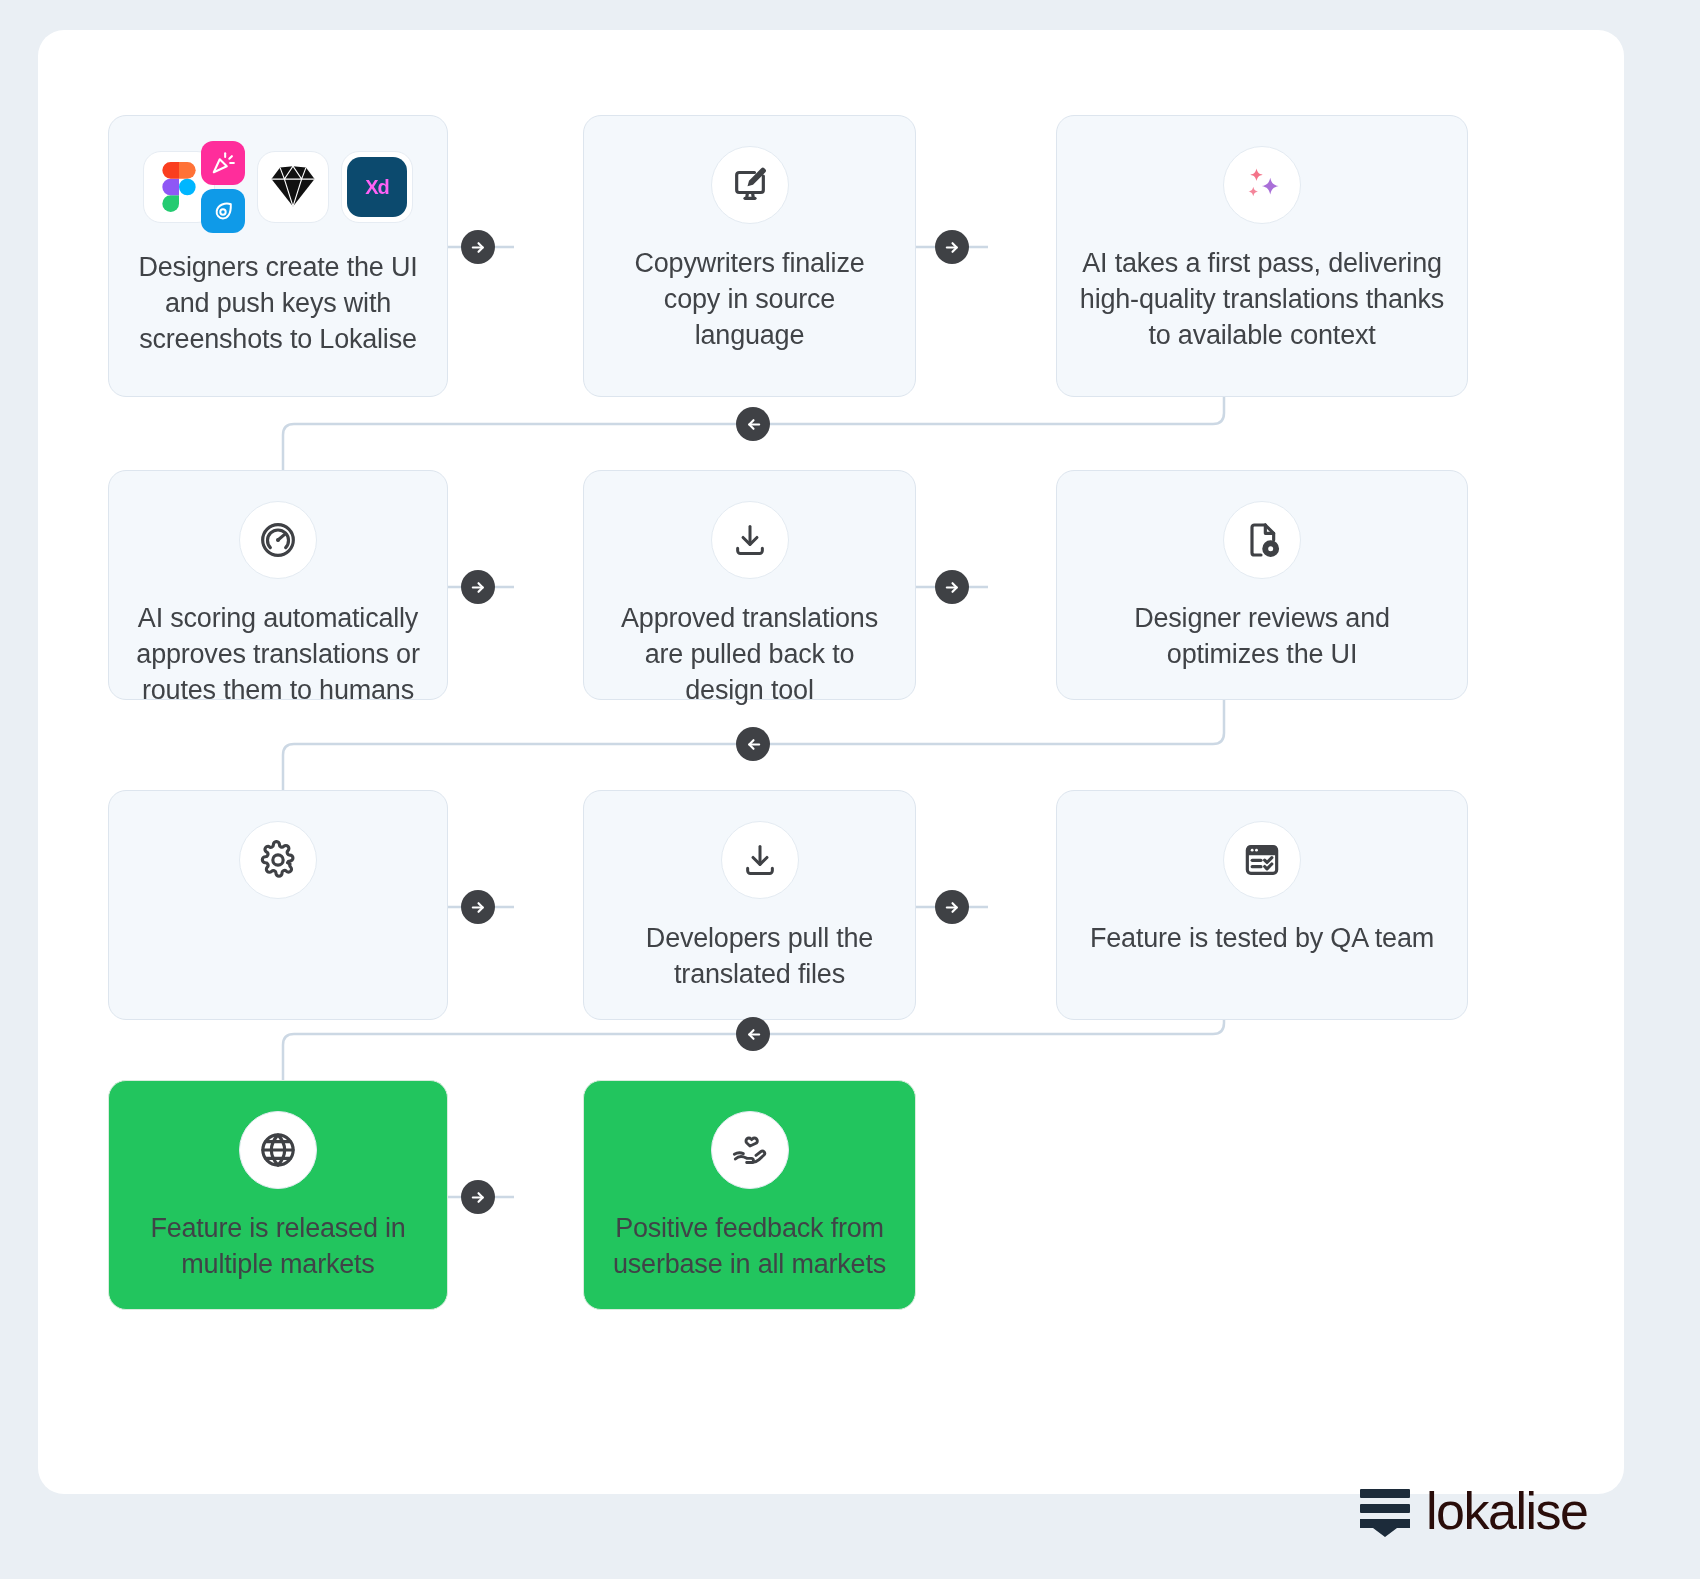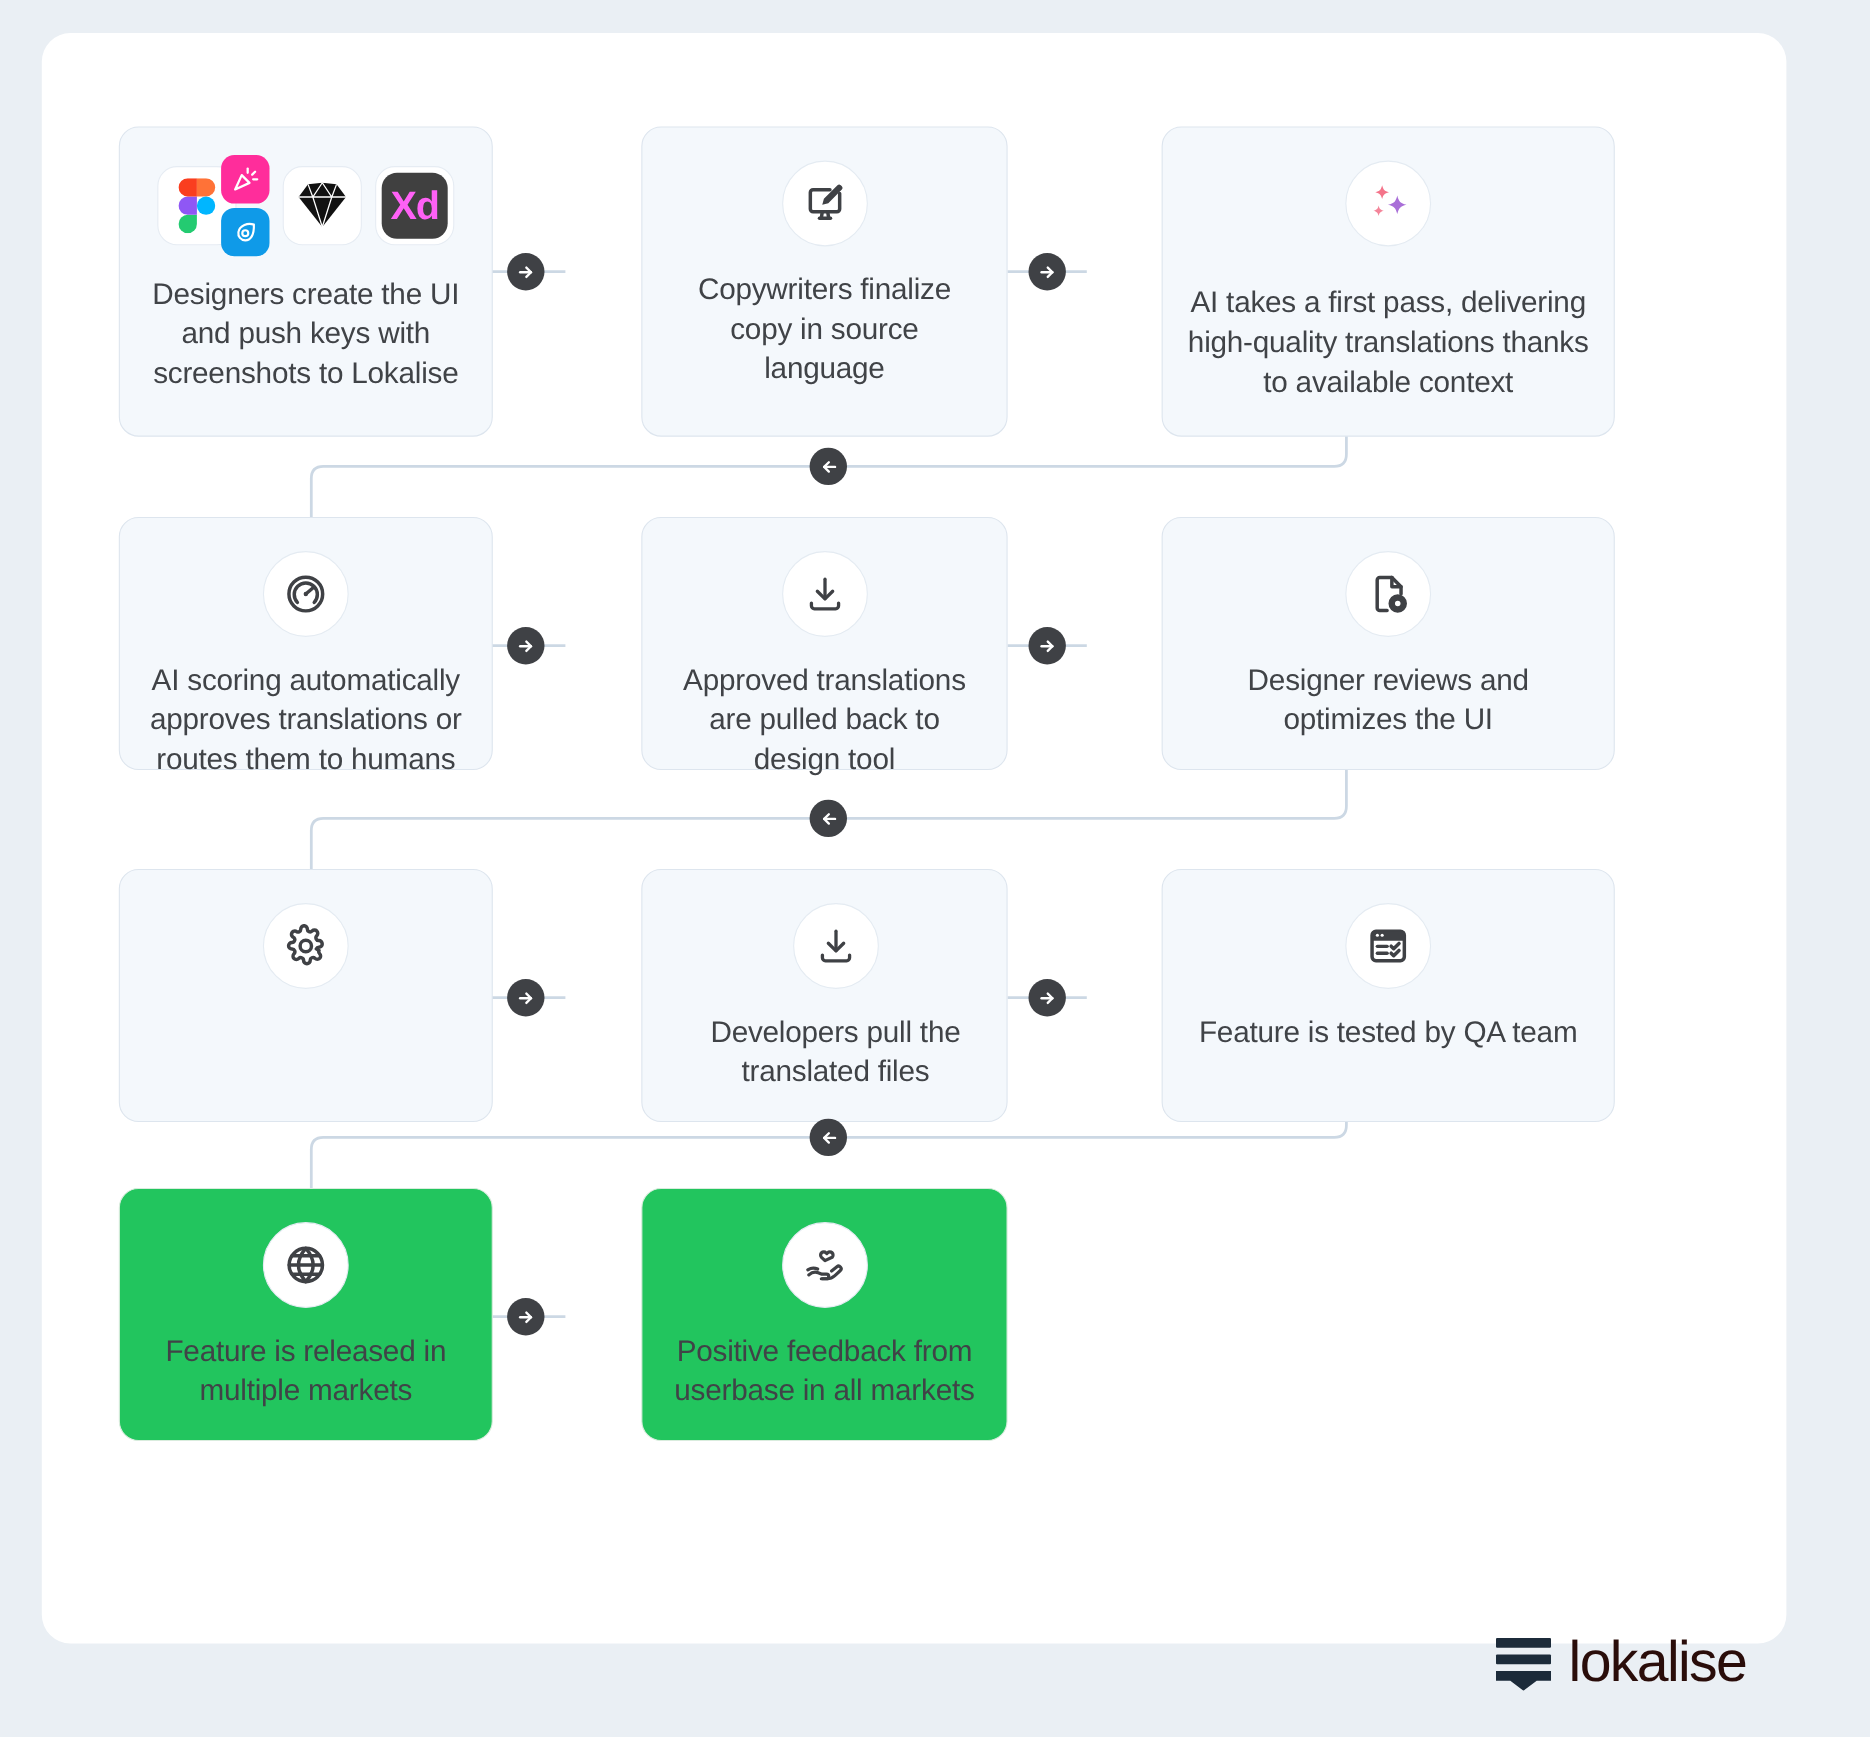--- a/index.html
+++ b/index.html
@@ -118,25 +118,25 @@
     display: flex;
     align-items: center;
     justify-content: center;
   }
   .badge.pink { background: #ff2d9b; }
   .badge.blue { background: #0f9ae8; }
 
   .xd-tile {
     width: 60px; height: 60px;
     border-radius: 14px;
-    background: #404040;
+    background: #0c4a6e;
     display: flex; align-items: center; justify-content: center;
     font-family: "Liberation Sans", sans-serif;
     font-weight: 700;
-    font-size: 36px;
+    font-size: 20px;
     color: #ff61f6;
     letter-spacing: -1px;
   }
 
   
   .arrow-node {
     position: absolute;
     width: 34px;
     height: 34px;
     border-radius: 50%;
@@ -310,21 +310,21 @@
             <path d="M20 6.6V15a1.5 1.5 0 0 1-1.5 1.5h-13A1.5 1.5 0 0 1 4 15V6a1.5 1.5 0 0 1 1.5-1.5h9.2"></path>
             <path d="M9 20h6"></path>
               <path d="M10.5 16.5 10 20"></path>
               <path d="M13.5 16.5 14 20"></path>
             <path d="m21.2 3.2-7.4 7.4-3.3.9.9-3.3 7.4-7.4a1.3 1.3 0 0 1 1.8 0l.6.6a1.3 1.3 0 0 1 0 1.8z" fill="#3f4145" stroke="none" transform="translate(0,1.2)"></path>
           </svg>
         </div>
         <div class="card-label">Copywriters finalize copy in source language</div>
       </div>
 
-      <div class="card" style="left:1018px; top:85px; width:412px; height:282px;gap:12px;">
+      <div class="card" style="left:1018px; top:85px; width:412px; height:282px;">
         <div class="icon-circle">
           <svg width="44" height="44" viewBox="0 0 48 48" xmlns="http://www.w3.org/2000/svg">
             <path d="M18 6c1.2 4.6 2.2 5.6 6.8 6.8-4.6 1.2-5.6 2.2-6.8 6.8-1.2-4.6-2.2-5.6-6.8-6.8C15.8 11.6 16.8 10.6 18 6z" fill="#f4748a"></path>
             <path d="M33 16c1.6 6.2 3 7.6 9.2 9.2-6.2 1.6-7.6 3-9.2 9.2-1.6-6.2-3-7.6-9.2-9.2 6.2-1.6 7.6-3 9.2-9.2z" fill="#a96fd8"></path>
             <path d="M14.5 26c.9 3.5 1.7 4.3 5.2 5.2-3.5.9-4.3 1.7-5.2 5.2-.9-3.5-1.7-4.3-5.2-5.2 3.5-.9 4.3-1.7 5.2-5.2z" fill="#f4859a"></path>
           </svg>
         </div>
         <div class="card-label">AI takes a first pass, delivering high-quality translations thanks to available context</div>
       </div>
 

